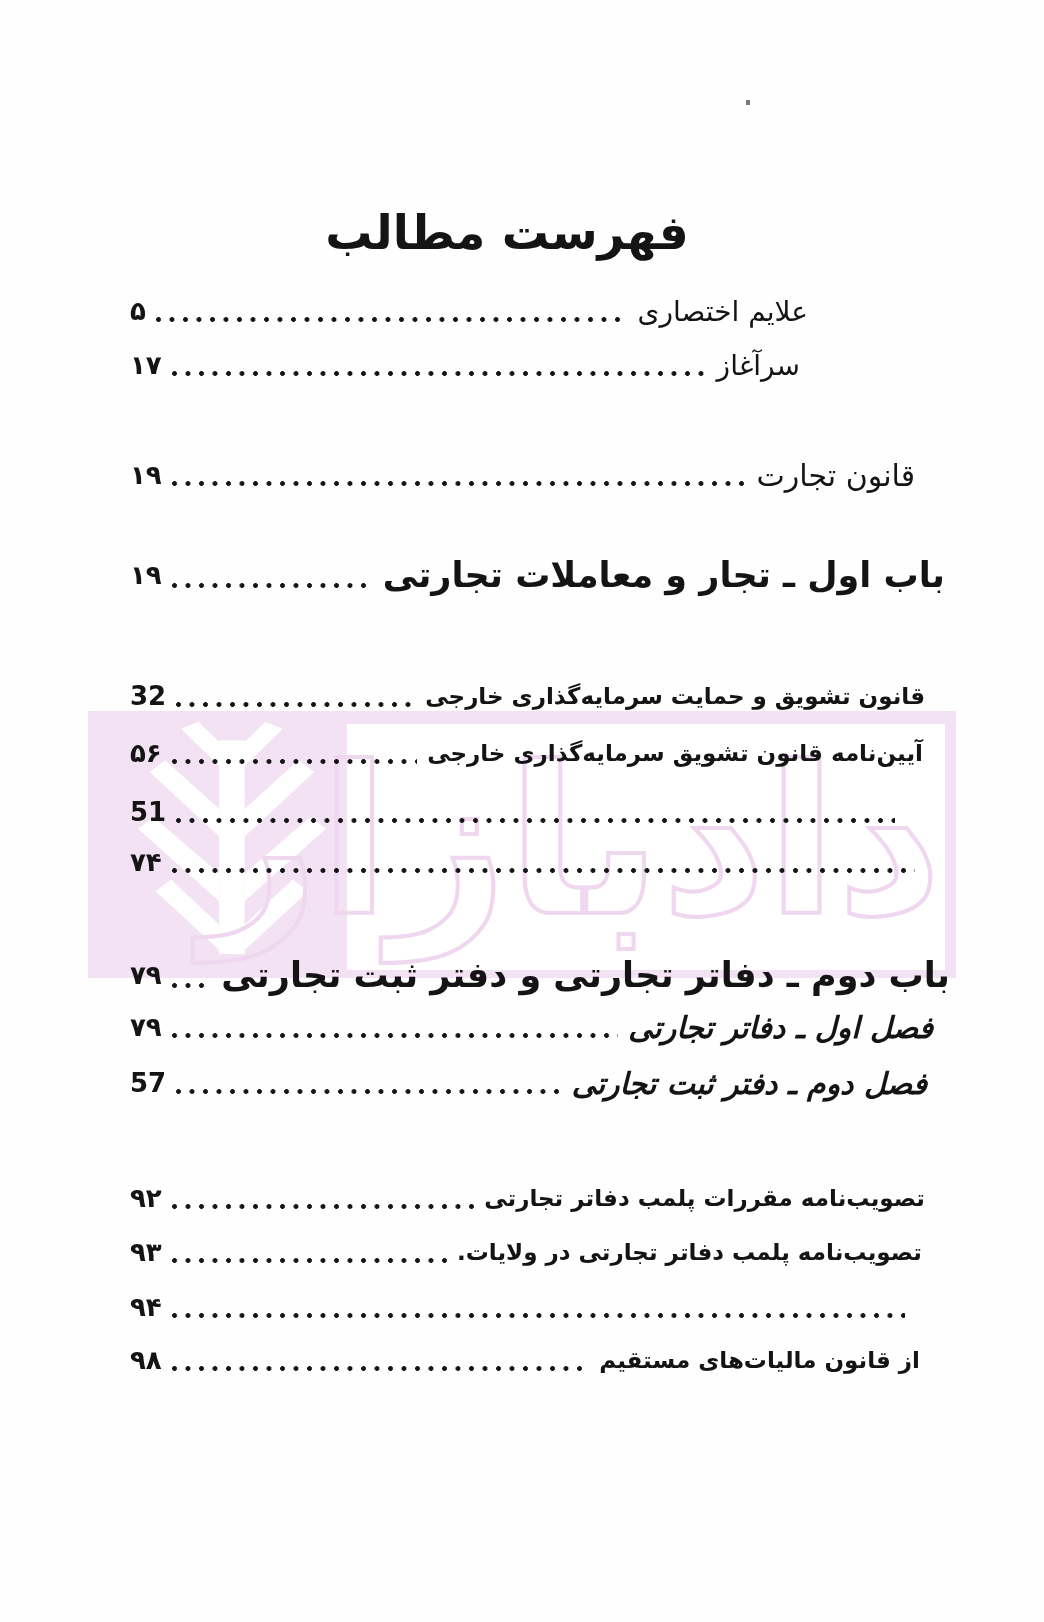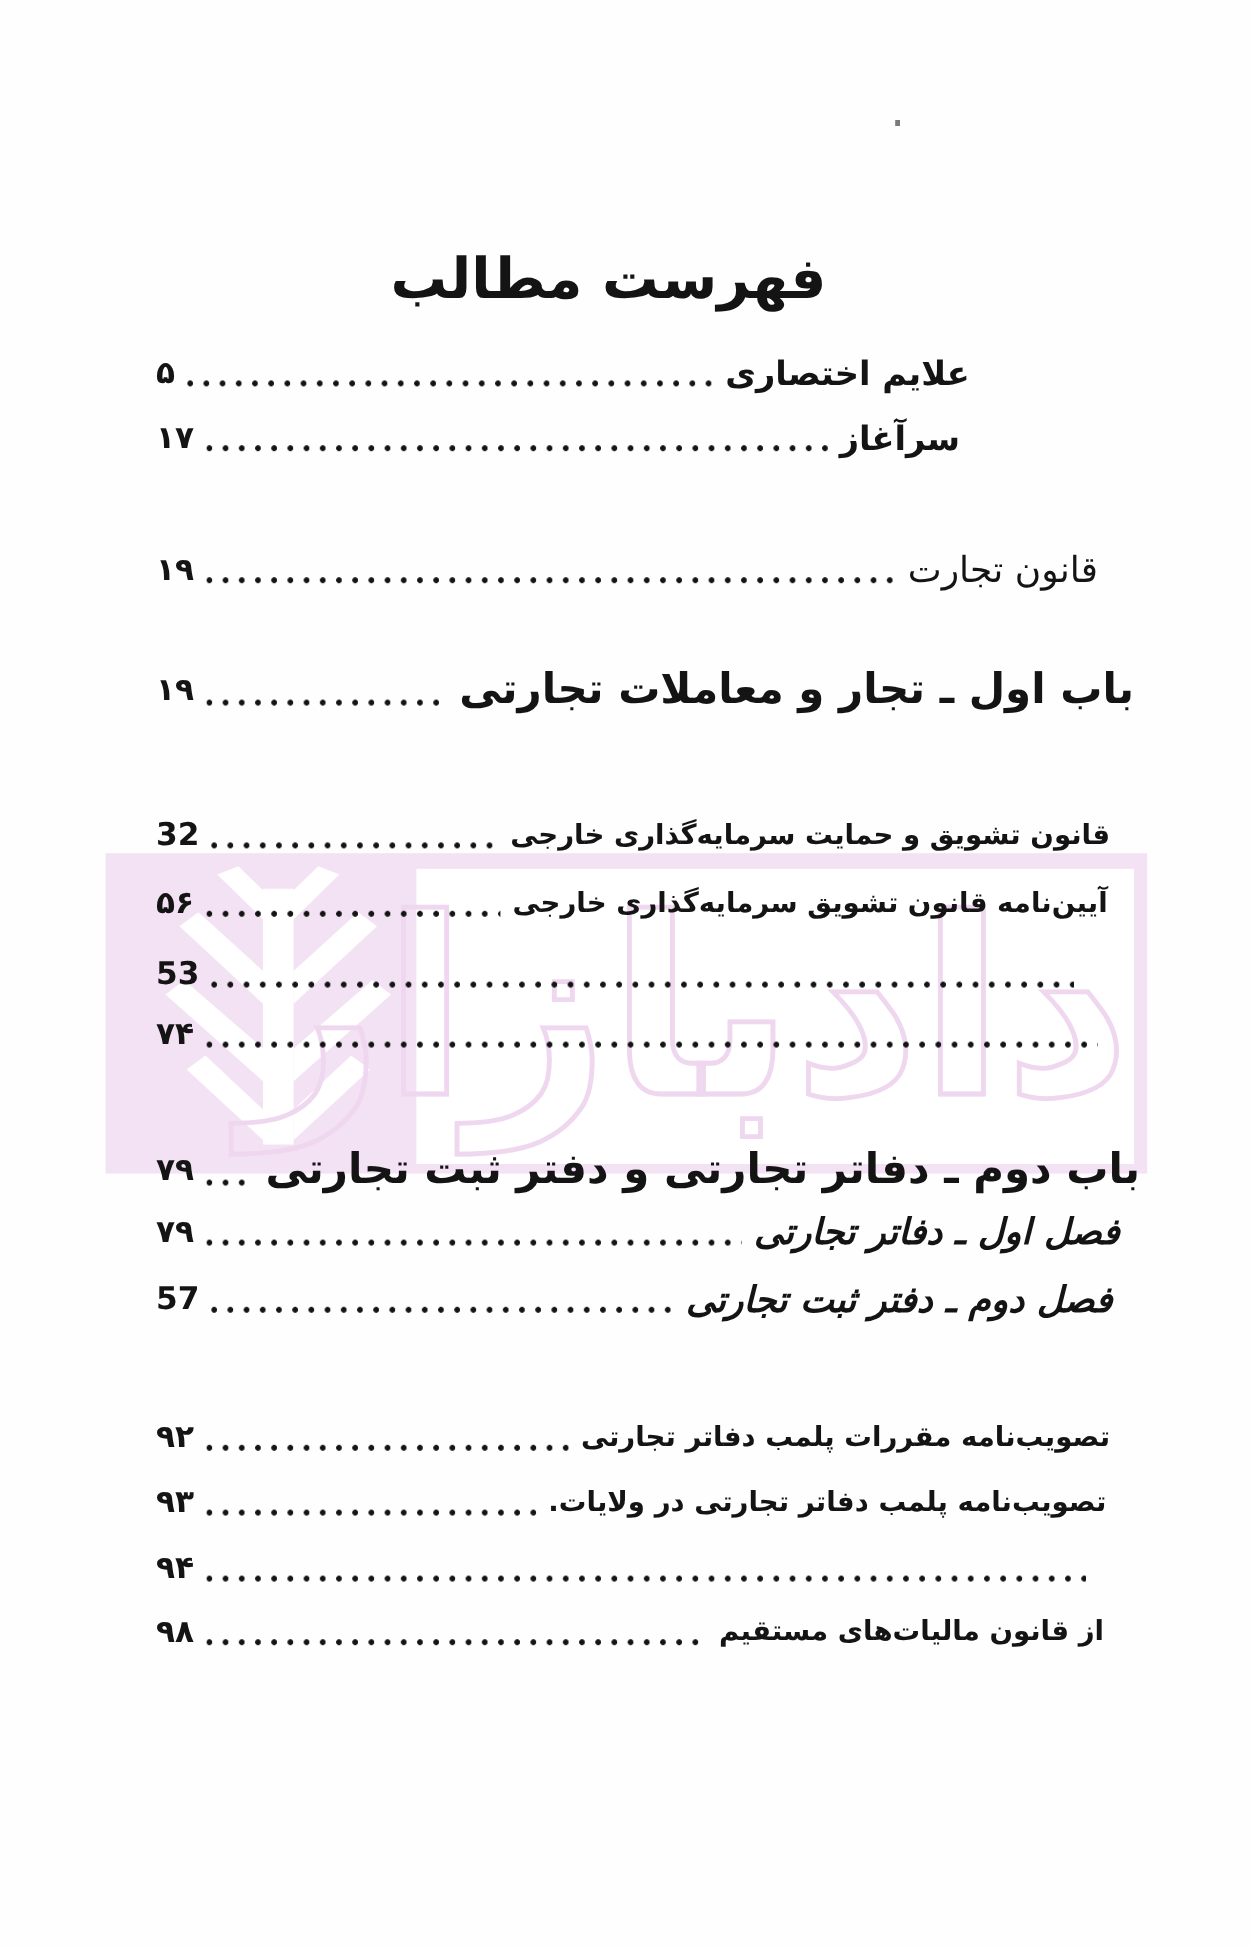--- a/index.html
+++ b/index.html
@@ -43,21 +43,21 @@
   .row{
     position:absolute;display:flex;align-items:center;direction:rtl;
     z-index:2;white-space:nowrap;
   }
   .row .dots{
     flex:1;height:5px;margin:0 10px;transform:translateY(8px);
     background-image:radial-gradient(circle at 2.5px 2.5px, var(--ink) 2.1px, transparent 2.7px);
     background-size:13.5px 5px;background-repeat:repeat-x;
   }
   .row .page{font-size:26px;font-weight:bold;}
-  .lvl-item    .label{font-size:28px;font-weight:bold;}
+  .lvl-item    .label{font-size:28px;font-weight:normal;}
   .lvl-lawhead .label{font-size:30px;font-weight:normal;letter-spacing:-1px;}
   .lvl-part    .label{font-size:35px;font-weight:bold;}
   .lvl-part    .dots{transform:translateY(10px);}
   .lvl-chapter .label{font-size:30px;font-weight:bold;font-style:italic;}
   .lvl-law     .label{font-size:23px;font-weight:bold;}
   
   #r1 {top:291px; left:130px;right:236px;height:40px;}
   #r2 {top:345px; left:130px;right:244px;height:40px;}
   #r3 {top:455px; left:130px;right:129px;height:40px;}
   #r4 {top:550px; left:130px;right:99px; height:50px;}
@@ -123,21 +123,21 @@
   <span class="dots"></span>
   <span class="page">32</span>
 </div>
 <div class="row lvl-law" id="r6">
   <span class="label">آیین‌نامه قانون تشویق سرمایه‌گذاری خارجی</span>
   <span class="dots"></span>
   <span class="page">۵۶</span>
 </div>
 <div class="row lvl-law" id="r7">
   <span class="dots"></span>
-  <span class="page">53</span>
+  <span class="page">51</span>
 </div>
 <div class="row lvl-law" id="r8">
   <span class="dots"></span>
   <span class="page">۷۴</span>
 </div>
 <div class="row lvl-part" id="r9">
   <span class="label">باب دوم ـ دفاتر تجارتی و دفتر ثبت تجارتی</span>
   <span class="dots"></span>
   <span class="page">۷۹</span>
 </div>

